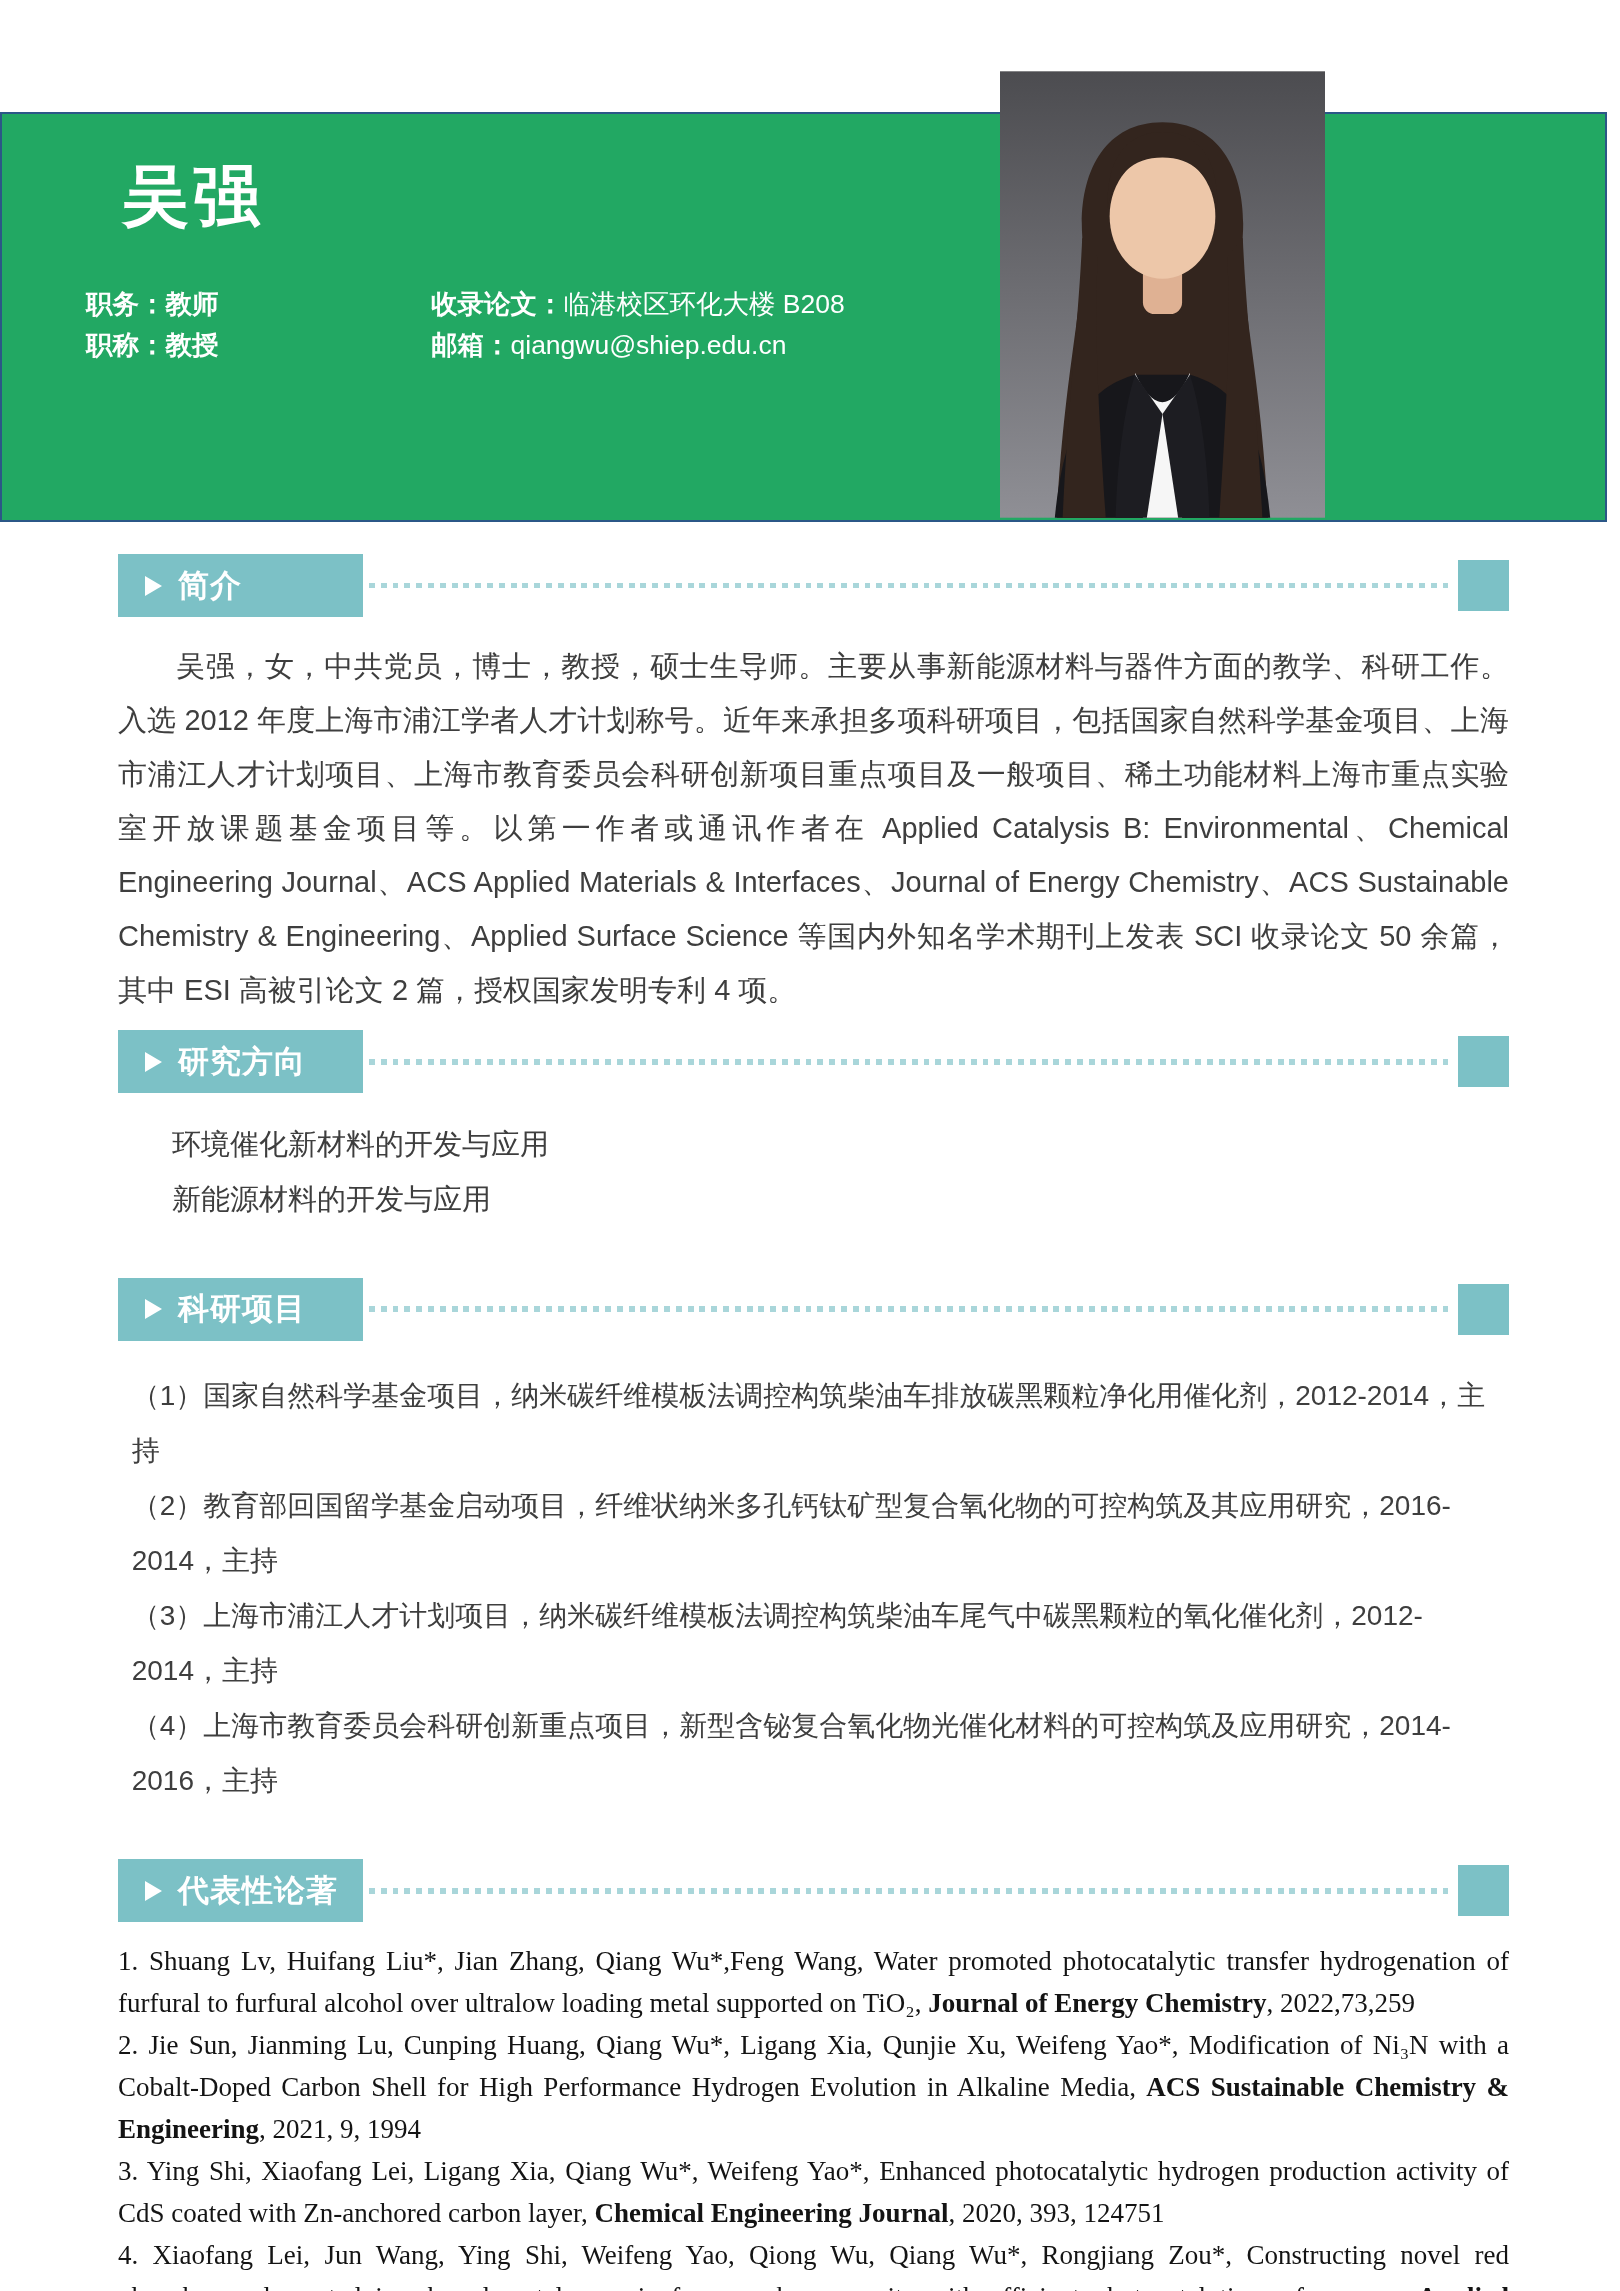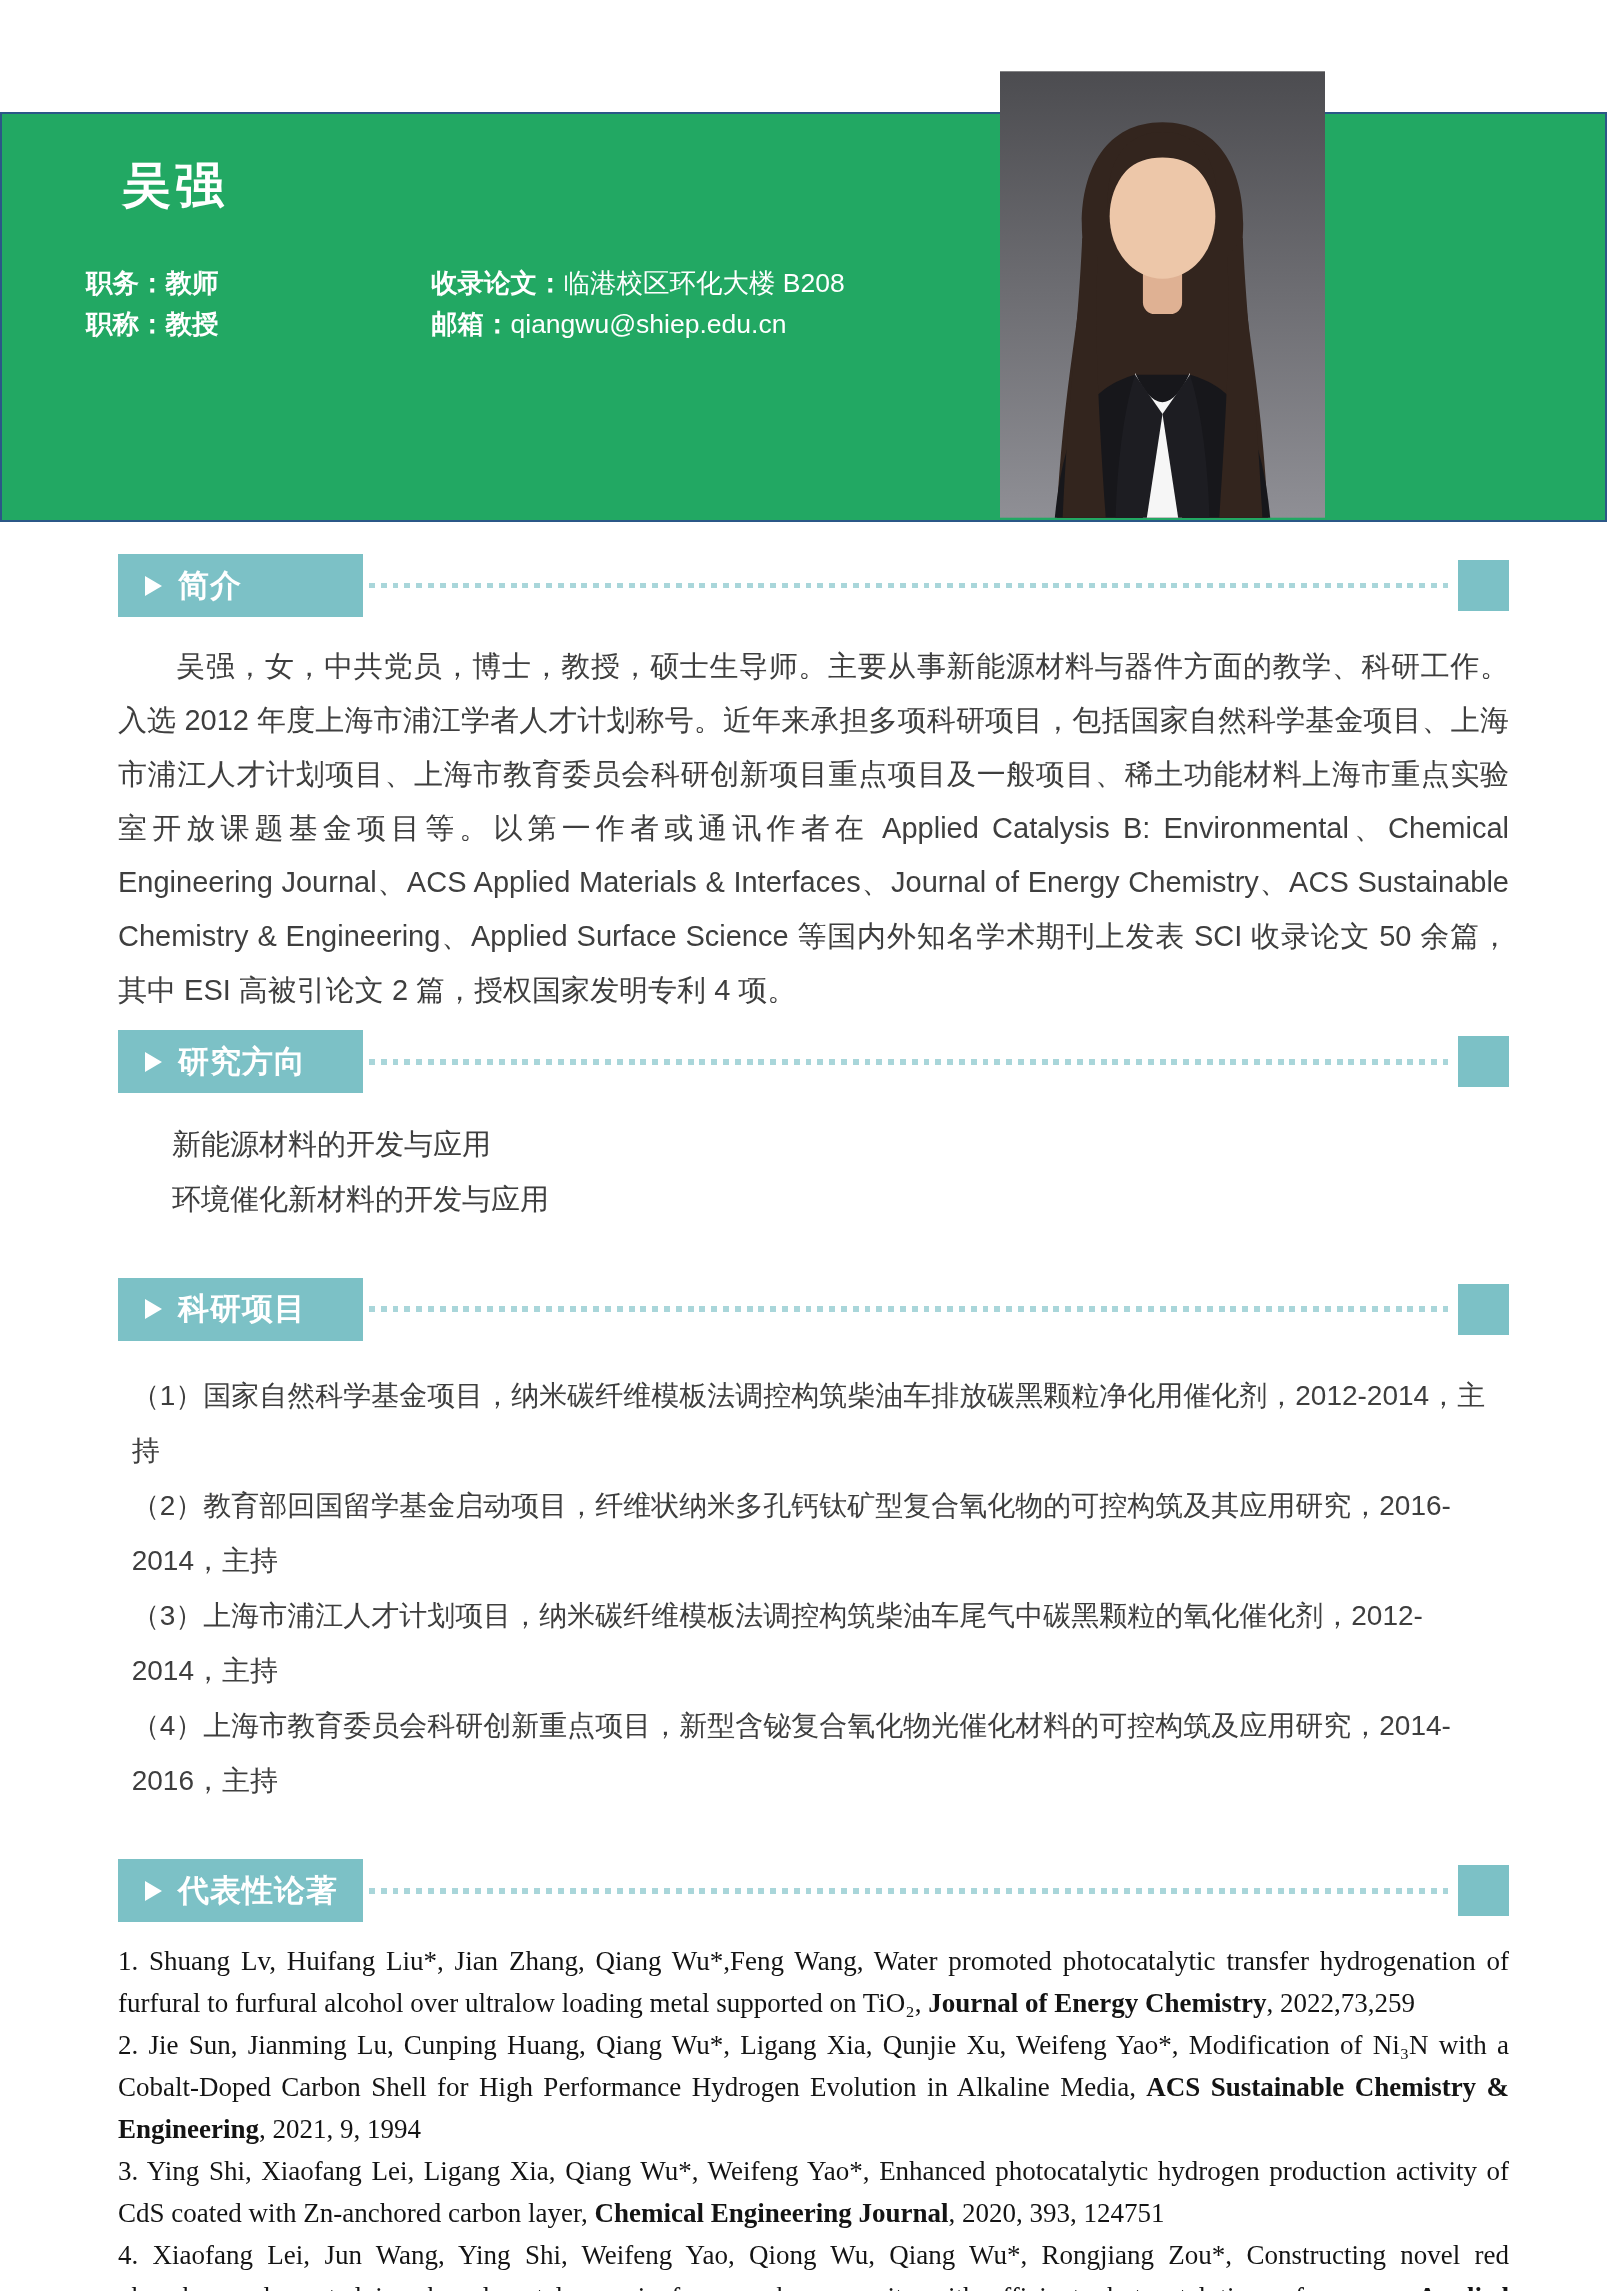--- a/index.html
+++ b/index.html
@@ -21,21 +21,21 @@
     position:relative;
     margin:112px 12.7px 0 0;
     height:410px;
     background:var(--green);
     border:2.9px solid var(--navy);
     color:#fff;
   }
   .hero-name{
     margin:0;
     padding:43px 0 0 120px;
-    font-size:49px;
+    font-size:67px;
     line-height:1.15;
     font-weight:bold;
     letter-spacing:3.9px;
   }
   .contact-grid{
     margin:55px 0 0 84px;
     display:grid;
     grid-template-columns:335px 1fr;
     row-gap:19.6px;
     font-size:26.5px;
@@ -165,22 +165,22 @@
   <section class="sec-research">
     <div class="sec-head">
       <div class="sec-box">
         <span class="tri"></span>
         <span>研究方向</span>
       </div>
       <div class="leader"></div>
       <div class="sq"></div>
     </div>
     <div class="research-list">
+        <div class="research-item">环境催化新材料的开发与应用</div>
         <div class="research-item">新能源材料的开发与应用</div>
-        <div class="research-item">环境催化新材料的开发与应用</div>
       </div>
   </section>
 
   <section class="sec-projects">
     <div class="sec-head">
       <div class="sec-box">
         <span class="tri"></span>
         <span>科研项目</span>
       </div>
       <div class="leader"></div>

